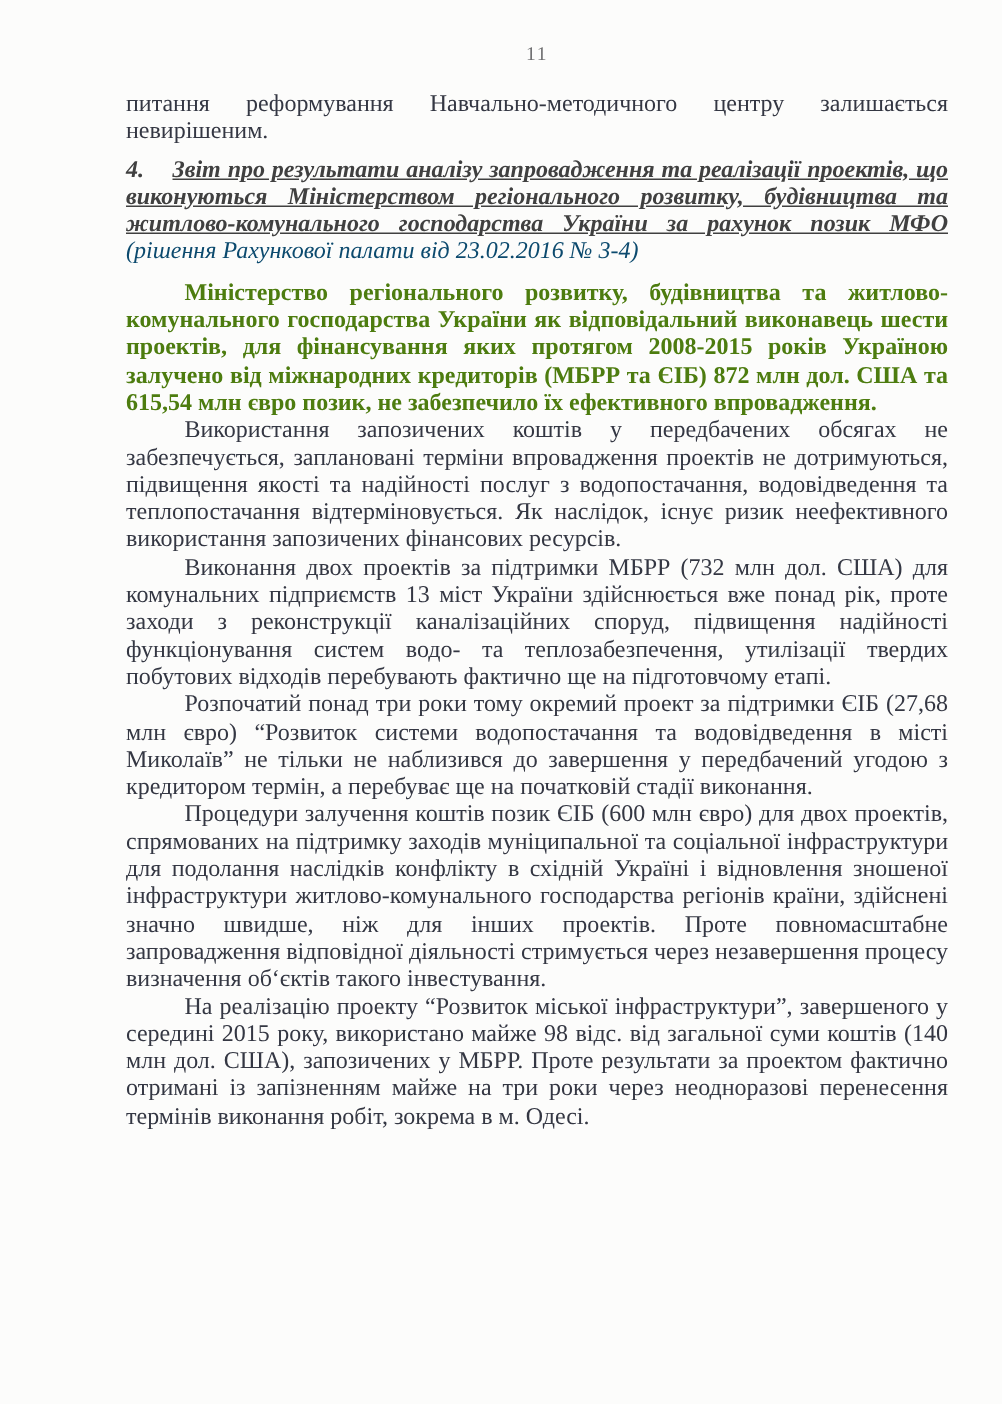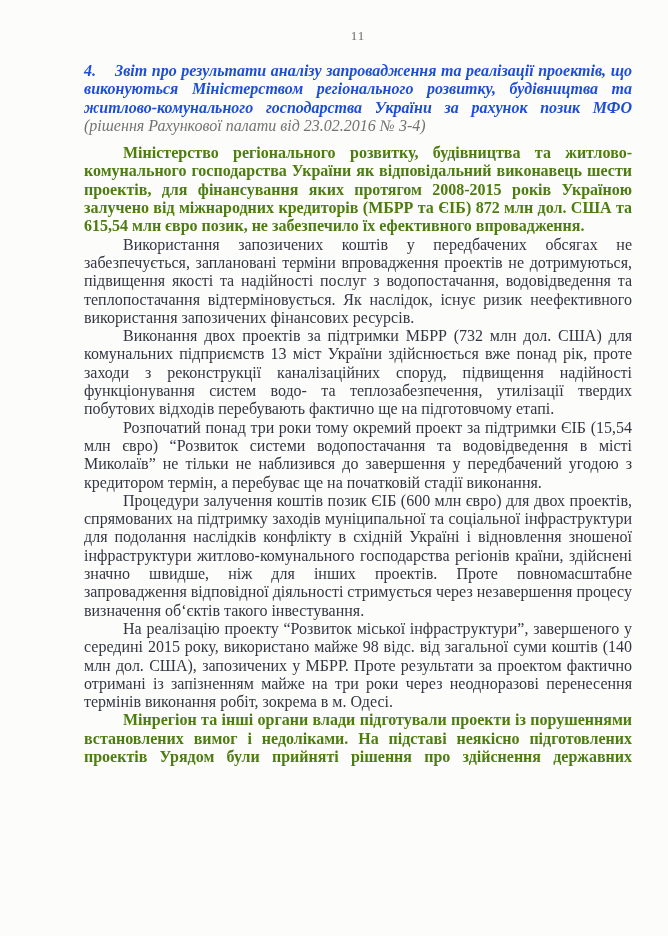--- a/index.html
+++ b/index.html
@@ -36,65 +36,66 @@
   .no-indent {
     text-indent: 0;
   }
   .bold {
     font-weight: bold;
     color: #4d7c0f;
   }
   .heading {
     font-weight: bold;
     font-style: italic;
-    color: #1d4ed8;
-    margin-top: 19px;
+    color: #404040;
+    margin-top: 7px;
     text-indent: 0;
     text-align: justify;
     text-align-last: justify;
+    text-decoration: underline;
   }
   .heading .hnum {
     display: inline-block;
     width: 31px;
     text-align: left;
   }
   .hsub {
     font-style: italic;
-    color: #737373;
+    color: #0c4a6e;
     text-indent: 0;
     text-align: left;
     text-align-last: left;
   }
   .lead {
     margin-top: 9px;
   }
   .justify-last {
     text-align-last: justify;
   }
 </style>
 </head>
 <body>
 
 <div class="scan-page">
 
   <div class="page-number">11</div>
 
+  <p class="no-indent">питання реформування Навчально-методичного центру залишається невирішеним.</p>
 
 
   <p class="heading"><span class="hnum">4.</span><span>Звіт про результати аналізу запровадження та реалізації проектів, що виконуються Міністерством регіонального розвитку, будівництва та житлово-комунального господарства України за рахунок позик МФО</span></p>
 
   <p class="hsub">(рішення  Рахункової палати від 23.02.2016 № 3-4)</p>
 
   <p class="bold lead">Міністерство регіонального розвитку, будівництва та житлово-комунального господарства України як відповідальний виконавець шести проектів, для фінансування яких протягом 2008-2015 років Україною залучено від міжнародних кредиторів (МБРР та ЄІБ) 872 млн дол. США та 615,54 млн євро позик, не забезпечило їх ефективного впровадження.</p>
 
   <p>Використання запозичених коштів у передбачених обсягах не забезпечується, заплановані терміни впровадження проектів не дотримуються, підвищення якості та надійності послуг з водопостачання, водовідведення та теплопостачання відтерміновується. Як наслідок, існує ризик неефективного використання запозичених фінансових ресурсів.</p>
 
   <p>Виконання двох проектів за підтримки МБРР (732 млн дол. США) для комунальних підприємств 13 міст України здійснюється вже понад рік, проте заходи з реконструкції каналізаційних споруд, підвищення надійності функціонування систем водо- та теплозабезпечення, утилізації твердих побутових відходів перебувають фактично ще на підготовчому етапі.</p>
 
-  <p>Розпочатий понад три роки тому окремий проект за підтримки ЄІБ (15,54 млн євро) “Розвиток системи водопостачання та водовідведення в місті Миколаїв” не тільки не наблизився до завершення у передбачений угодою з кредитором термін, а перебуває ще на початковій стадії виконання.</p>
+  <p>Розпочатий понад три роки тому окремий проект за підтримки ЄІБ (27,68 млн євро) “Розвиток системи водопостачання та водовідведення в місті Миколаїв” не тільки не наблизився до завершення у передбачений угодою з кредитором термін, а перебуває ще на початковій стадії виконання.</p>
 
   <p>Процедури залучення коштів позик ЄІБ (600 млн євро) для двох проектів, спрямованих на підтримку заходів  муніципальної та соціальної інфраструктури для подолання наслідків конфлікту в східній Україні і відновлення зношеної інфраструктури житлово-комунального господарства регіонів країни, здійснені значно швидше, ніж для інших проектів. Проте повномасштабне запровадження відповідної діяльності стримується через незавершення процесу визначення об‘єктів такого інвестування.</p>
 
   <p>На реалізацію проекту “Розвиток міської інфраструктури”, завершеного у середині 2015 року, використано майже 98 відс. від загальної суми коштів  (140 млн дол. США), запозичених у МБРР. Проте результати за проектом фактично отримані із запізненням майже на три роки через неодноразові перенесення термінів виконання робіт, зокрема в м. Одесі.</p>
 
-  <p class="bold justify-last">Мінрегіон та інші органи влади підготували проекти із порушеннями встановлених вимог і недоліками. На підставі неякісно підготовлених проектів Урядом були прийняті рішення про здійснення державних</p>
 
 </div>
 
 </body></html>

